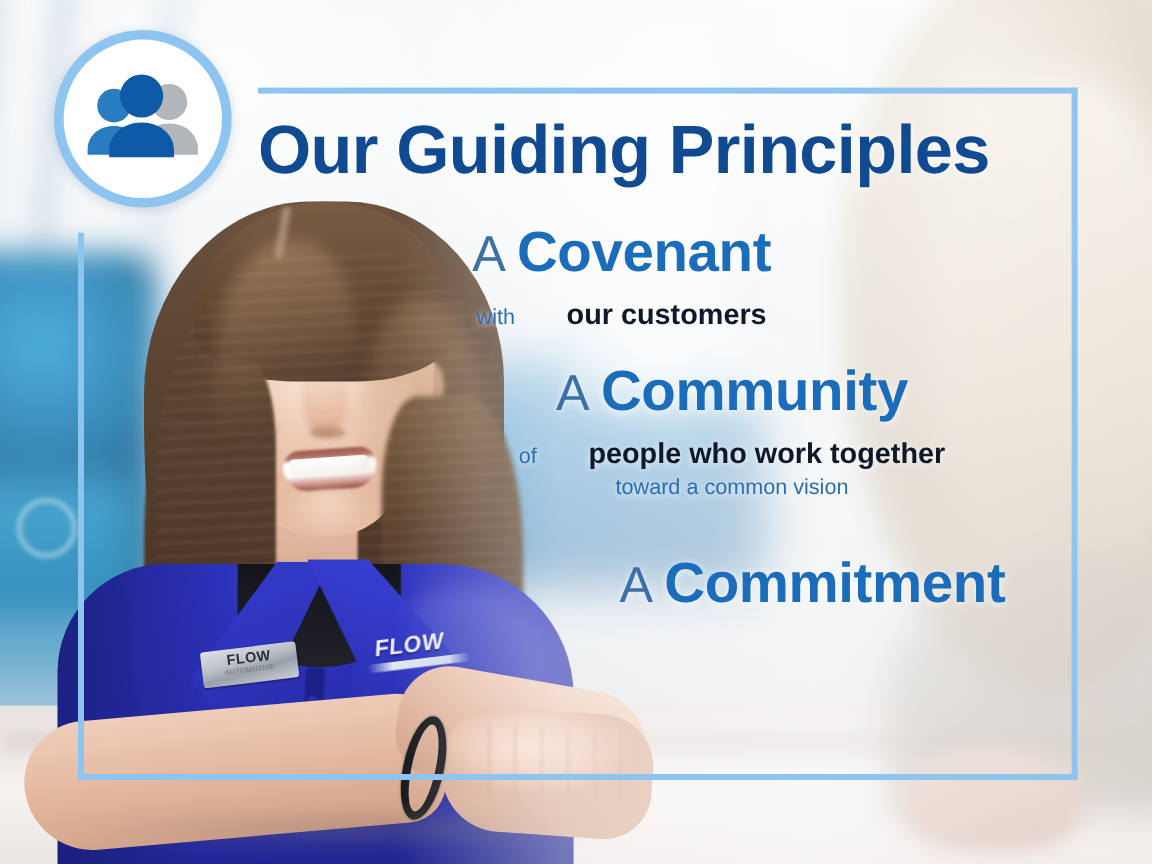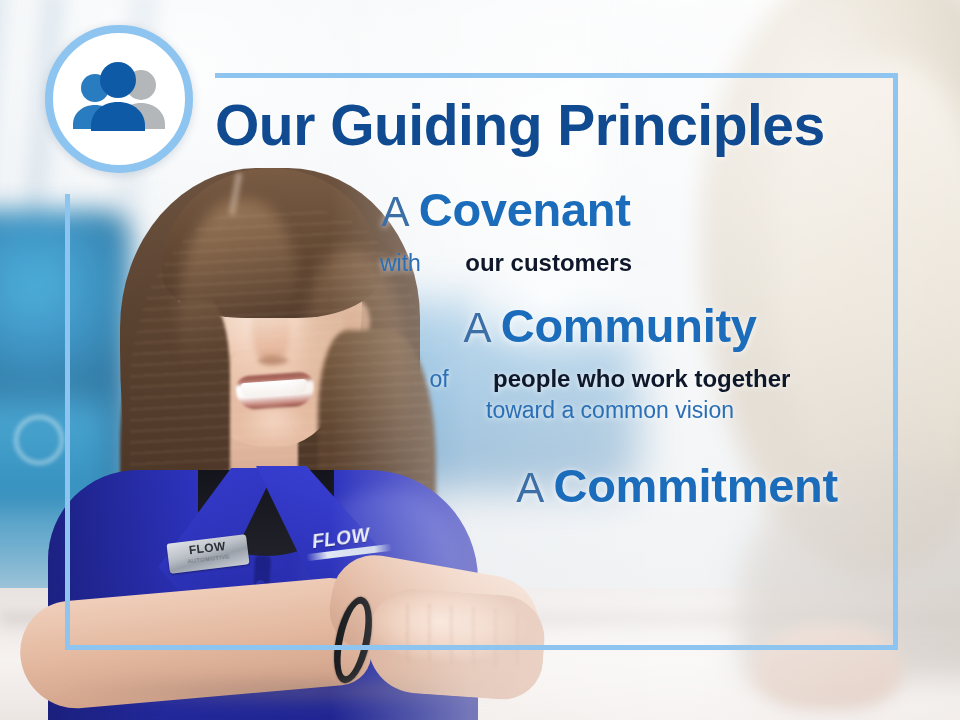--- a/index.html
+++ b/index.html
@@ -613,24 +613,24 @@
     color: #1b6cba;
     letter-spacing: -0.3px;
   }
   .p-sub {
     margin-top: 14px;
     font-size: 0;
     line-height: 1.32;
     text-shadow: 0 1px 6px rgba(255,255,255,.8);
   }
   .p-sub .ln { display: block; }
-  .p-sub .rg { font-size: 23px; font-weight: 400; color: #2a6fb5; margin-top: 28px; }
+  .p-sub .rg { font-size: 18px; font-weight: 400; color: #2a6fb5; margin-top: 28px; }
   .p-sub .bd { font-size: 24px; font-weight: 700; color: #0f172a; margin-left: 38px; }
 
-  .pr1 { left: 321px; top: 186px; width: 370px; text-align: center; }
+  .pr1 { left: 333px; top: 186px; width: 370px; text-align: center; }
   .pr2 { left: 385px; top: 302px; width: 450px; text-align: center; }
   .pr3 { left: 452px; top: 462px; width: 450px; text-align: center; }
   .pr1 .p-sub, .pr2 .p-sub, .pr3 .p-sub { text-align: center; }
 </style>
 </head>
 <body>
 
 <div class="stage">
 
   <div class="photo">

